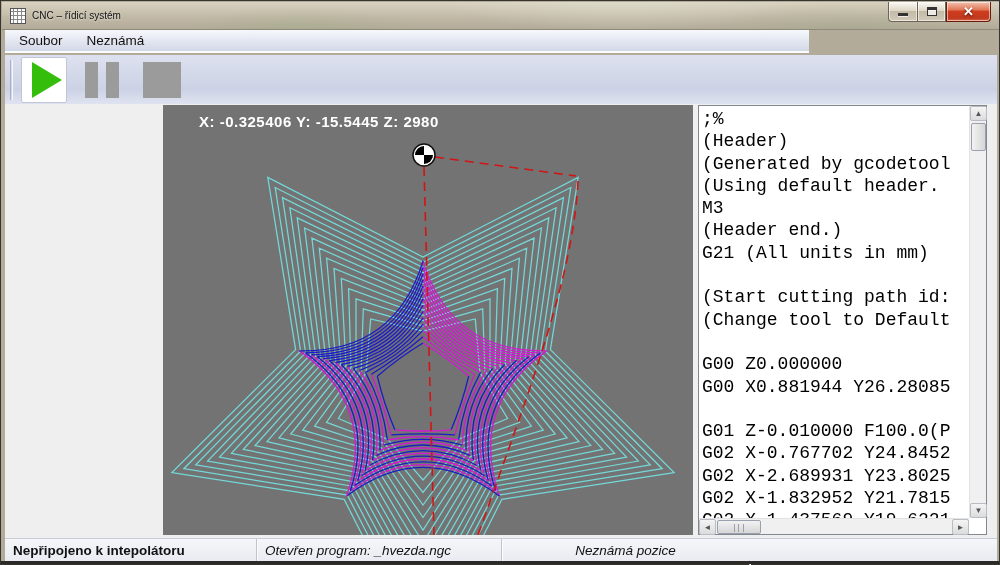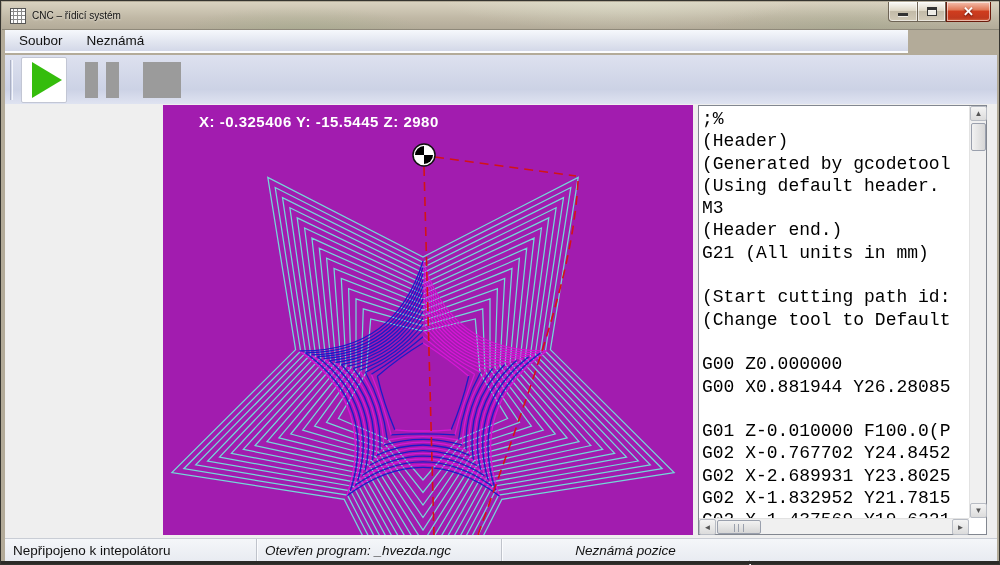--- a/index.html
+++ b/index.html
@@ -23,40 +23,40 @@
     background:linear-gradient(#fbfaf7, #ded7c6 45%, #c3bba8 50%, #d2cab8); box-shadow:inset 0 0 0 1px rgba(255,255,255,.55); cursor:default; }
   .win-btn.min { width:29px; border-radius:0 0 0 4px; border-right:none; }
   .win-btn.max { width:29px; }
   .win-btn.close { width:45px; border-radius:0 0 4px 0; border-left-color:#7a2012; border-color:#6b1b0c;
     background:linear-gradient(#f4c0ae, #e07a5a 40%, #cf3c1e 50%, #c0391f 85%, #d86a45); }
   .glyph-min { width:10px; height:3px; background:#333; margin-top:6px; box-shadow:0 1px 0 rgba(255,255,255,.7); }
   .glyph-max { width:10px; height:9px; border:1px solid #333; border-top:3px solid #333; background:rgba(255,255,255,.7); }
   .glyph-close { color:#fff; font-size:13px; font-weight:bold; text-shadow:0 1px 2px rgba(60,0,0,.8); line-height:1; }
 
   
-  .menubar { position:absolute; left:4px; top:29px; width:903px; height:23px;
+  .menubar { position:absolute; left:4px; top:29px; width:804px; height:23px;
     background:linear-gradient(#f6f8fc,#e2e6f0 55%,#d3d8e8); border-bottom:2px solid #fbfcfe;
     display:flex; align-items:center; font-size:13.5px; color:#111; }
   .menu-item { padding:3px 10px; margin-left:4px; }
 
   
   .toolbar { position:absolute; left:4px; top:54px; width:992px; height:49px;
     background:linear-gradient(#dde1ef,#ccd2e5 70%,#dfe3f1); display:flex; align-items:center; }
   .tb-grip { width:3px; height:40px; margin-left:5px; border-left:1px solid #aab0c4; border-right:1px solid #f4f6fb; }
   .btn-play { width:46px; height:46px; margin-left:8px; background:#fff; border:1px solid #c2c6d4; border-radius:2px;
     display:flex; align-items:center; justify-content:center; }
   .play-tri { width:0; height:0; border-left:30px solid #35bd0c; border-top:18px solid transparent; border-bottom:18px solid transparent; margin-left:6px; }
   .btn-pause { width:34px; height:36px; margin-left:18px; display:flex; justify-content:space-between; }
   .pause-bar { width:13px; height:36px; background:#9b9b9b; }
   .btn-stop { margin-left:24px; }
   .stop-sq { width:38px; height:36px; background:#9b9b9b; }
 
   
   .main { position:absolute; left:4px; top:103px; width:992px; height:434px; background:#efefef; }
-  .viewport { position:absolute; left:158px; top:1px; width:530px; height:430px; background:#a21caf; overflow:hidden; }
+  .viewport { position:absolute; left:158px; top:1px; width:530px; height:430px; background:#737373; overflow:hidden; }
   .coords { position:absolute; left:36px; top:8px; color:#fff; font-size:15px; font-weight:bold; letter-spacing:.5px; }
   .viewport svg { position:absolute; left:0; top:0; }
 
   
   .gpanel { position:absolute; left:693px; top:1px; width:289px; height:430px; background:#fff; border:1px solid #828790; }
   .gcode-text { position:absolute; left:3px; top:2px; width:266px; height:412px; overflow:hidden;
     font-family:"Liberation Mono","DejaVu Sans Mono",monospace; font-size:18px; line-height:22.3px; color:#000; white-space:pre; }
   .vscroll { position:absolute; right:0; top:0; width:17px; height:412px; background:#f0f0f0; border-left:1px solid #e2e2e2; }
   .hscroll { position:absolute; left:0; bottom:0; height:16px; width:270px; background:#f0f0f0; border-top:1px solid #e2e2e2; }
   .sb-btn { position:absolute; width:17px; height:15px; display:flex; align-items:center; justify-content:center;
@@ -66,21 +66,21 @@
   .vthumb { position:absolute; left:1px; top:17px; width:15px; height:28px; background:linear-gradient(90deg,#f2f2f2,#d6d6d6); border:1px solid #9aa0ad; border-radius:2px; }
   .hthumb { position:absolute; left:18px; top:1px; width:44px; height:14px; background:linear-gradient(#f2f2f2,#d6d6d6); border:1px solid #9aa0ad; border-radius:2px; }
   .hthumb::after { content:""; position:absolute; left:50%; top:3px; width:8px; height:8px; margin-left:-5px;
     border-left:1px solid #9aa0ad; border-right:1px solid #9aa0ad; background:linear-gradient(90deg,transparent 3px,#9aa0ad 3px,#9aa0ad 4px,transparent 4px); }
 
   
   .statusbar { position:absolute; left:4px; top:537px; width:992px; height:24px;
     background:linear-gradient(#f4f6f9,#e8ebf1); border-top:1px solid #c9cdd5; display:flex; font-size:13.5px; color:#111; }
   .sb-cell { padding:4px 8px 0 8px; height:100%; white-space:nowrap; overflow:hidden; }
   .sb-cell + .sb-cell { border-left:1px solid #bfc3cb; box-shadow:inset 1px 0 0 #fbfcfe;font-style:italic; }
-  .sb-c1 { width:251px; } .sb-c2 { width:245px; } .sb-c3 { width:248px;text-align:center; } .sb-c4 { flex:1; position:relative;margin-top:21px; }
+  .sb-c1 { width:251px;font-weight:bold; } .sb-c2 { width:245px; } .sb-c3 { width:248px;text-align:center; } .sb-c4 { flex:1; position:relative;margin-top:21px; }
   .resize-grip { position:absolute; right:2px; bottom:2px; width:13px; height:13px;
     background-image:radial-gradient(circle at 2px 2px, #9aa0a8 1.2px, transparent 1.6px); background-size:4px 4px;
     clip-path:polygon(100% 0, 100% 100%, 0 100%); }
 
   .bottom-edge { position:absolute; left:0; bottom:0; width:100%; height:3px; background:#2b2a27; }
 </style>
 </head>
 <body>
 
 <div class="window">

